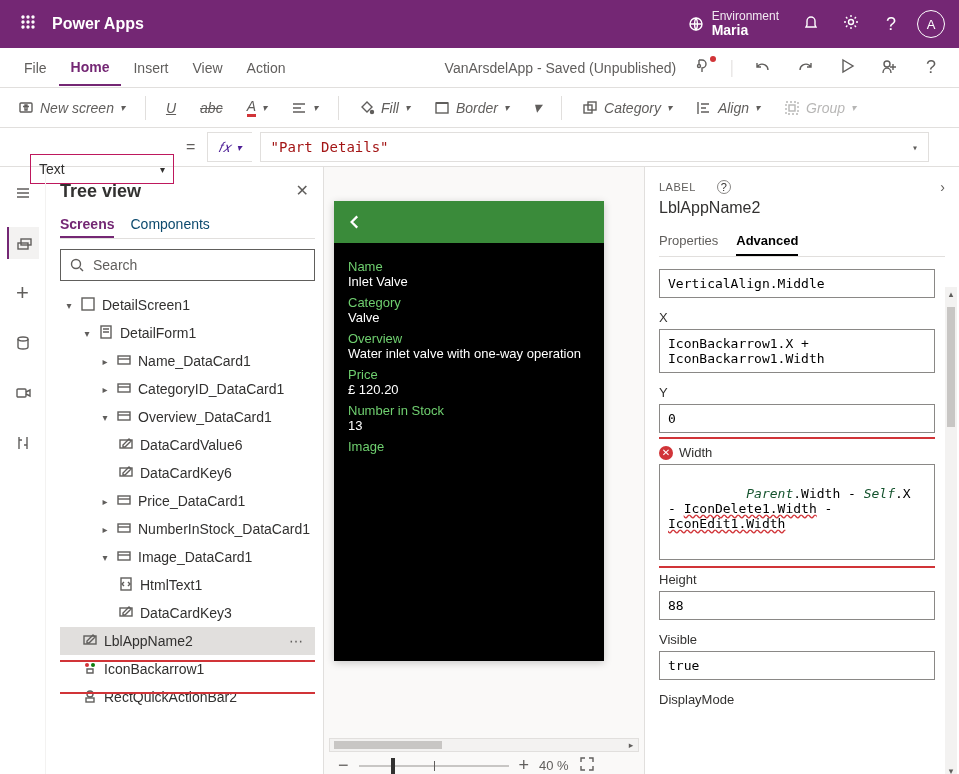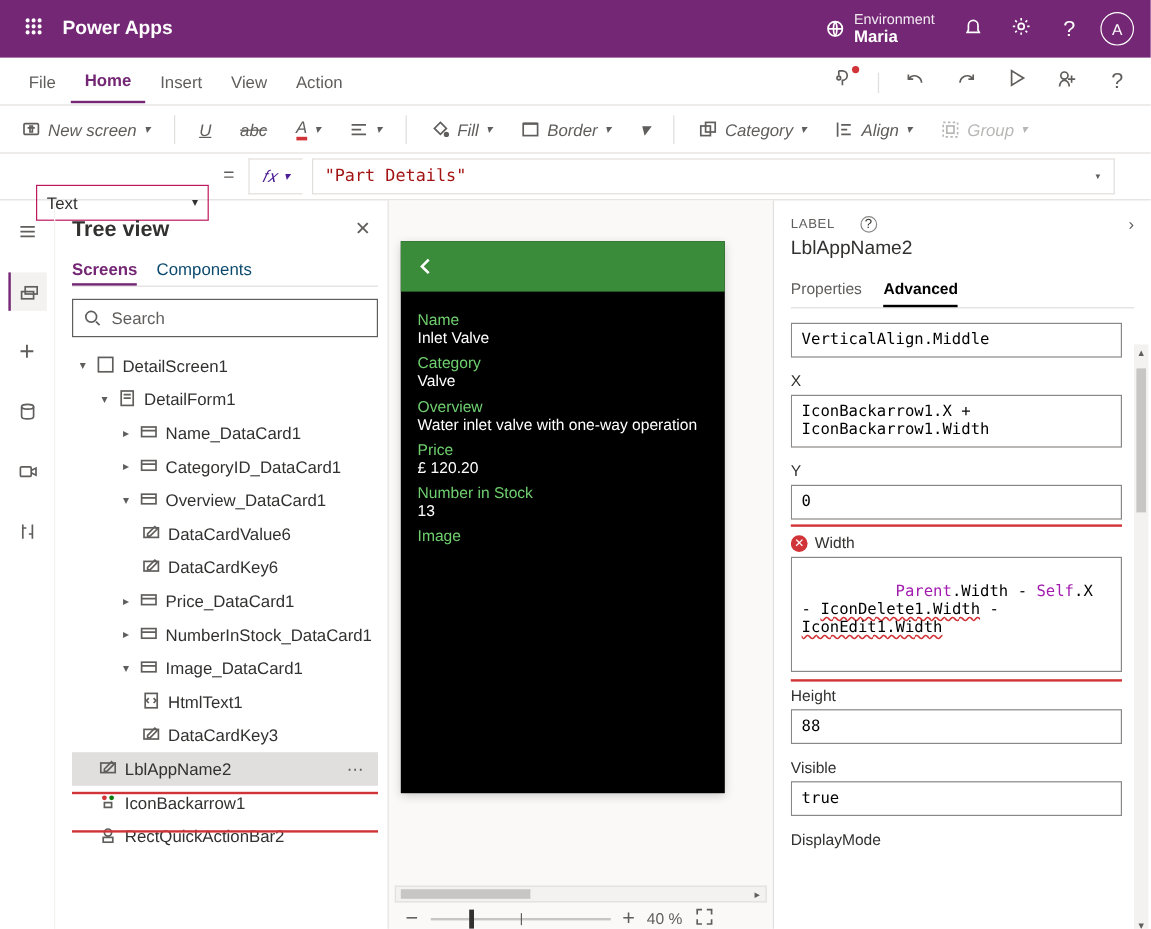--- a/index.html
+++ b/index.html
@@ -63,21 +63,21 @@
   .scrollx .arr { position:absolute; top:0; width:14px; height:12px; display:flex; align-items:center; justify-content:center; font-size:9px; color:#605e5c;}
   .props { width:315px; border-left:1px solid #e1dfdd; display:flex; flex-direction:column; padding:12px 14px 0 14px; position:relative; overflow:hidden;}
   .props h4 { margin:0; font-size:11px; letter-spacing:.5px; color:#605e5c; font-weight:400;}
   .props h3 { margin:4px 0 10px 0; font-size:16px; font-weight:400;}
   .ptabs { display:flex; gap:18px; border-bottom:1px solid #e1dfdd; font-size:13px;}
   .ptabs .t{padding:6px 0; color:#605e5c;}
   .ptabs .t.active{color:#000; border-bottom:2px solid #000; font-weight:600;}
   .pgroup { margin-top:12px;}
   .pgroup .pl { font-size:13px; color:#323130; margin-bottom:4px; display:flex; align-items:center; gap:6px;}
   .pgroup .pin { border:1px solid #8a8886; padding:6px 8px; font-family:Consolas,monospace; font-size:13px; color:#000; white-space:pre-wrap; word-break:break-word;}
-  .pgroup .pin .kw { color:#a21caf;}
+  .pgroup .pin .kw { color:#14532d;font-style:italic;}
   .pgroup .pin .err { text-decoration:underline wavy #d13438;}
   .props-sb { position:absolute; right:2px; top:120px; bottom:4px; width:12px; background:#f3f2f1;}
   .props-sb .arr { height:14px; display:flex; align-items:center; justify-content:center; font-size:9px; color:#605e5c;}
   .props-sb .thumb { position:absolute; top:20px; width:8px; left:2px; height:120px; background:#c8c6c4;}
   svg.ico { width:16px; height:16px; stroke:#605e5c; fill:none; stroke-width:1.4;}
   .node .dots { margin-left:auto; margin-right:10px; color:#605e5c; letter-spacing:2px;}
   .errdot { width:14px;height:14px;border-radius:50%;background:#d13438;color:#fff;font-size:10px;display:inline-flex;align-items:center;justify-content:center;}
   .dotbadge { position:absolute; top:-2px; right:2px; width:6px; height:6px; background:#d13438; border-radius:50%;}
   .relpos{position:relative;}
 </style>
@@ -125,20 +125,21 @@
   <div class="avatar">A</div>
 </div>
 
 <div class="menubar">
   <div class="m">File</div>
   <div class="m active">Home</div>
   <div class="m">Insert</div>
   <div class="m">View</div>
   <div class="m">Action</div>
   <div class="doc">
+    <span>VanArsdelApp - Saved (Unpublished)</span>
     <span class="ico relpos">
       <svg class="ico" viewBox="0 0 16 16">
           <path d="M5 2h3a4 4 0 010 8v4M5 2v4"></path>
           <circle cx="5" cy="8" r="1.5"></circle>
         </svg>
       <span class="dotbadge"></span>
     </span>
     <span style="color:#e1dfdd;">│</span>
     <span class="ico"><svg class="ico" viewBox="0 0 16 16">
           <path d="M13 12a6 6 0 00-9-5l-2 2M2 5v4h4"></path>

